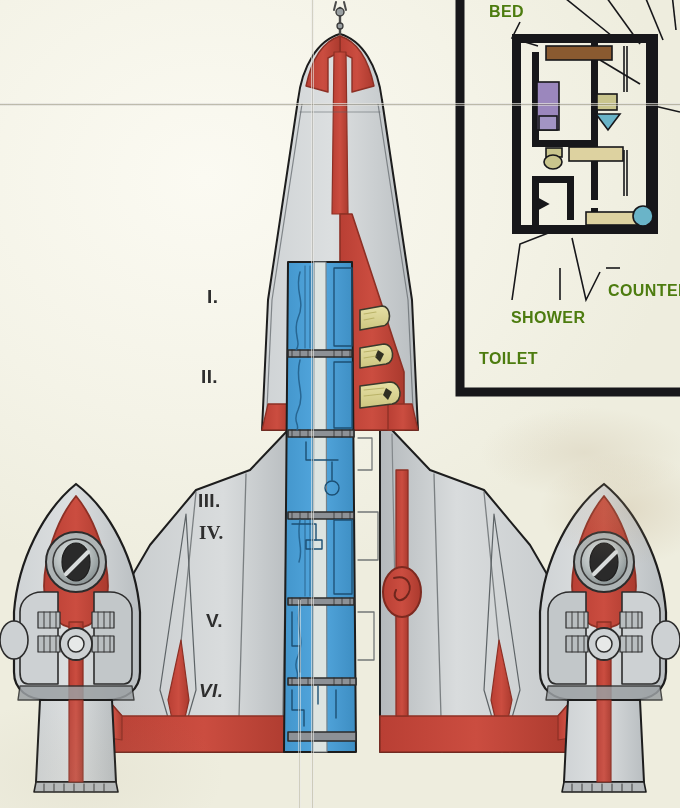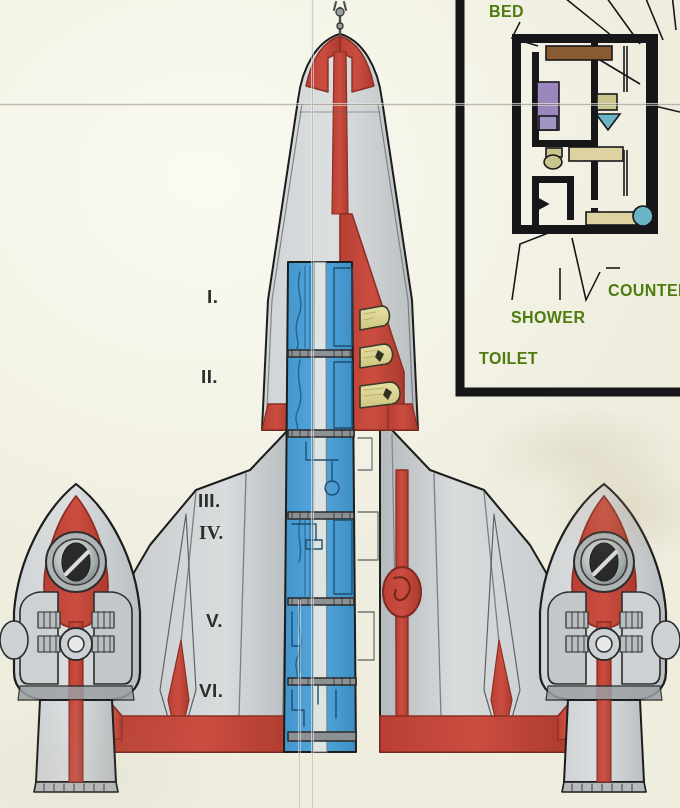--- a/index.html
+++ b/index.html
@@ -387,21 +387,21 @@
   <div class="crease-h"></div>
   <div class="crease-v"></div>
   <div class="crease-v2"></div>
 
   <div id="deck-label-layer">
       <div class="label roman" style="left: 207px; top: 286px;">I.</div>
       <div class="label roman" style="left: 201px; top: 366px;">II.</div>
       <div class="label roman" style="left: 198px; top: 450px; margin-top: 40px;">III.</div>
       <div class="label roman" style="left: 199px; top: 522px; font-family: Liberation Serif, serif;">IV.</div>
       <div class="label roman" style="left: 206px; top: 610px;">V.</div>
-      <div class="label roman" style="left: 199px; top: 680px;">VI.</div>
+      <div class="label roman" style="left: 199px; top: 680px; font-style: italic;">VI.</div>
     </div>
   <div id="plan-label-layer">
       <div class="label plan-label" style="left: 489px; top: 3px;">BED</div>
       <div class="label plan-label" style="left: 608px; top: 282px;">COUNTERS</div>
       <div class="label plan-label" style="left: 511px; top: 309px;">SHOWER</div>
       <div class="label plan-label" style="left: 479px; top: 350px; text-align: right;">TOILET</div>
     </div>
 
 </div>
 

